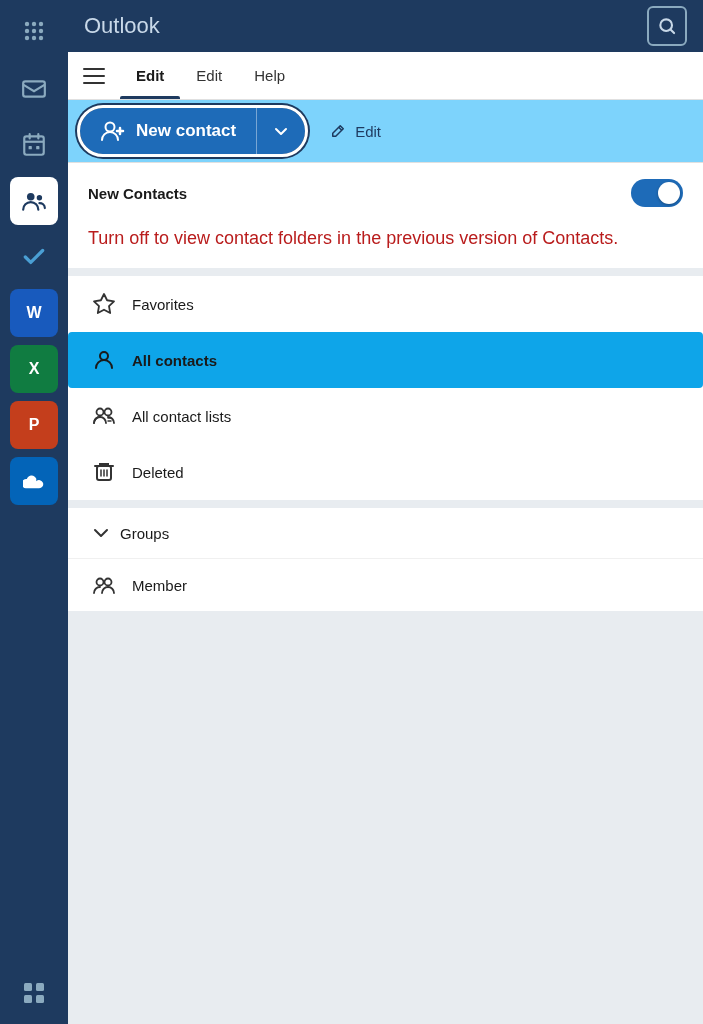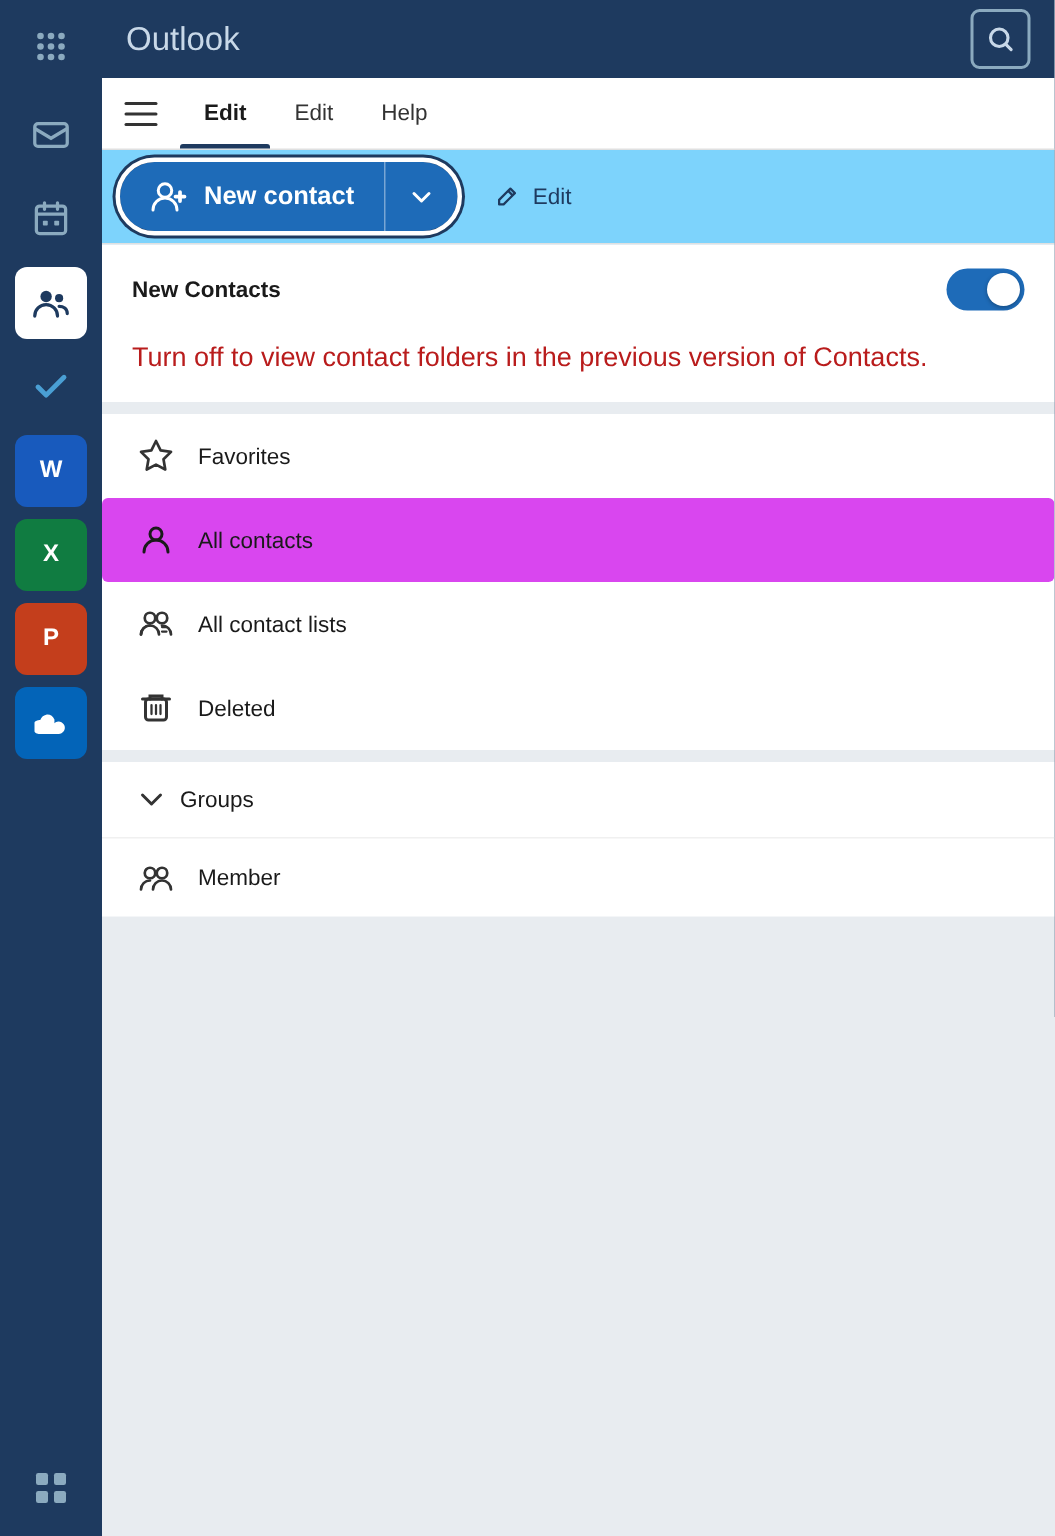--- a/index.html
+++ b/index.html
@@ -308,22 +308,22 @@
       align-items: center;
       gap: 16px;
       padding: 16px 24px;
       cursor: pointer;
       font-size: 15px;
       color: #1a1a1a;
       border-radius: 4px;
     }
 
     .nav-list-item.active {
-      background: #d946ef;
-      font-weight: 400;
+      background: #0ea5e9;
+      font-weight: 700;
     }
 
     .nav-list-item svg {
       width: 24px;
       height: 24px;
       color: #333;
       flex-shrink: 0;
     }
 
     .nav-list-item.active svg {

